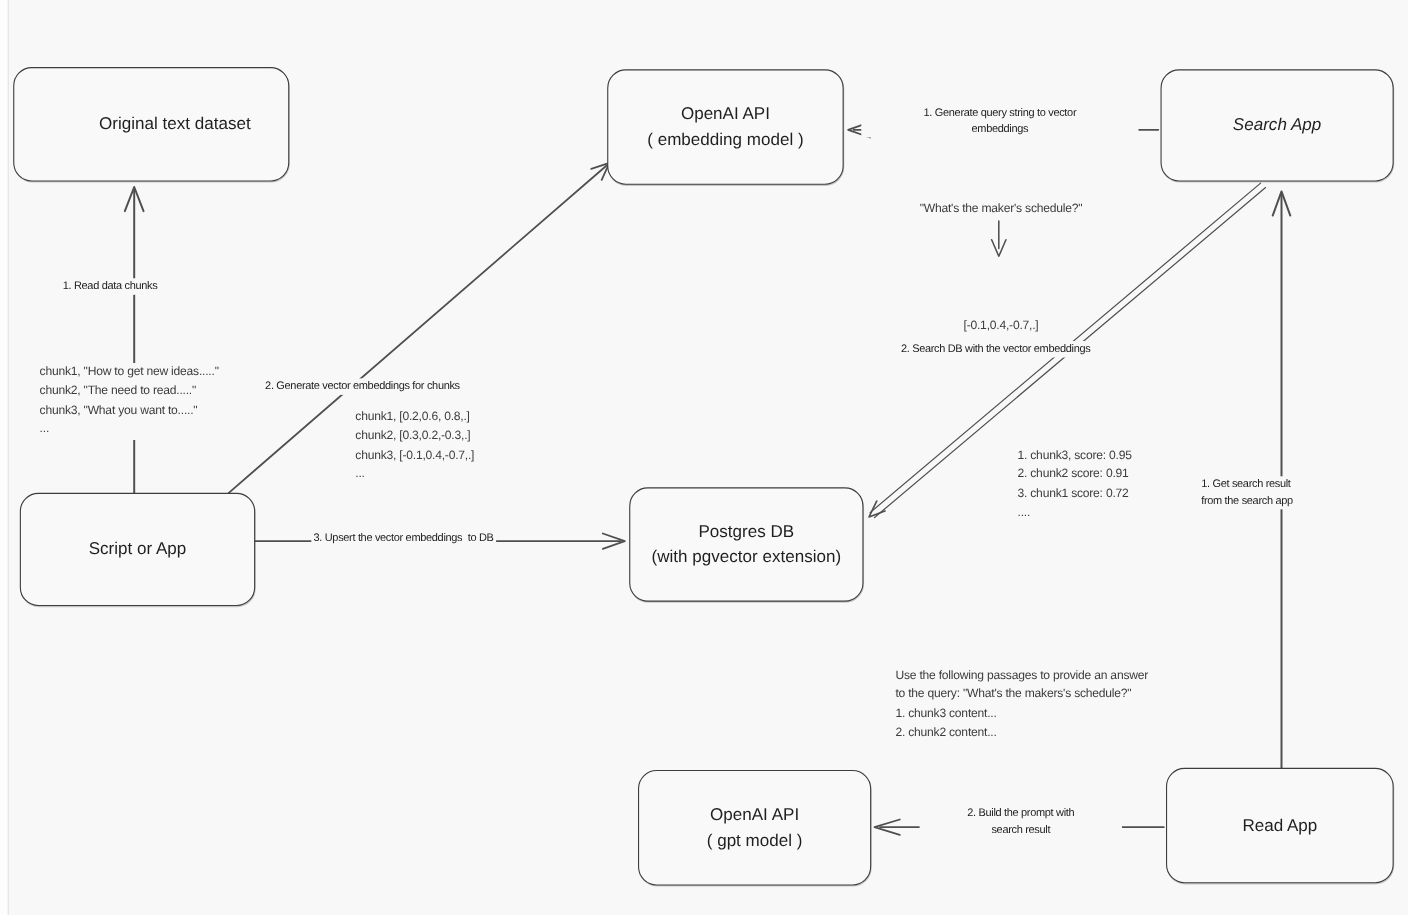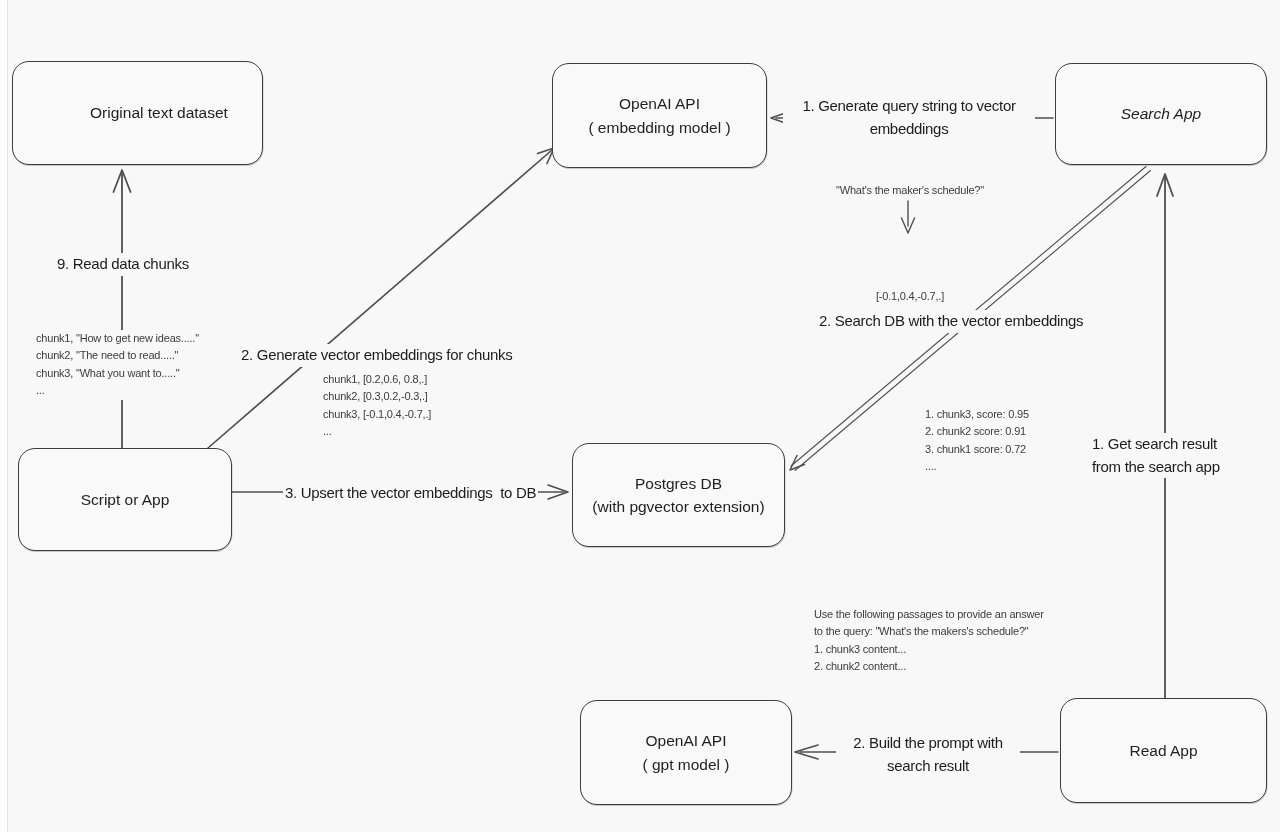--- a/index.html
+++ b/index.html
@@ -42,21 +42,21 @@
     text-align: center;
     font-size: 15.5px;
     line-height: 1.5;
     color: #1f1f1f;
     white-space: pre;
     box-shadow: 0.5px 1px 0 rgba(70,70,70,0.28);
   }
   .steplabel {
     position: absolute;
     z-index: 3;
-    font-size: 15px;
+    font-size: 10px;
     letter-spacing: -0.3px;
     line-height: 1.5;
     color: #1c1c1c;
     background: #f8f8f8;
     white-space: pre;
     padding: 0 2px;
   }
   .steplabel.center { text-align: center; }
   .annotation {
     position: absolute;
@@ -146,21 +146,21 @@
 
   <div class="node" style="left:580px; top:700px; width:210px; height:103px;">
     <span>OpenAI API
 ( gpt model )</span>
   </div>
 
   <div class="node" style="left:1060px; top:698px; width:205px; height:103px;">
     <span>Read App</span>
   </div>
 
-  <div class="steplabel" style="left:55px; top:253px;">9. Read data chunks</div>
+  <div class="steplabel" style="left:55px; top:253px;">1. Read data chunks</div>
 
   <div class="steplabel" style="left:239px; top:296px;margin-top:48px;">2. Generate vector embeddings for chunks</div>
 
   <div class="steplabel" style="left:283px; top:482px;text-align:center;">3. Upsert the vector embeddings  to DB</div>
 
   <div class="steplabel center" style="left:783px; top:95px; width:248px;">1. Generate query string to vector
 embeddings</div>
 
   <div class="steplabel" style="left:817px; top:310px;">2. Search DB with the vector embeddings</div>
 

